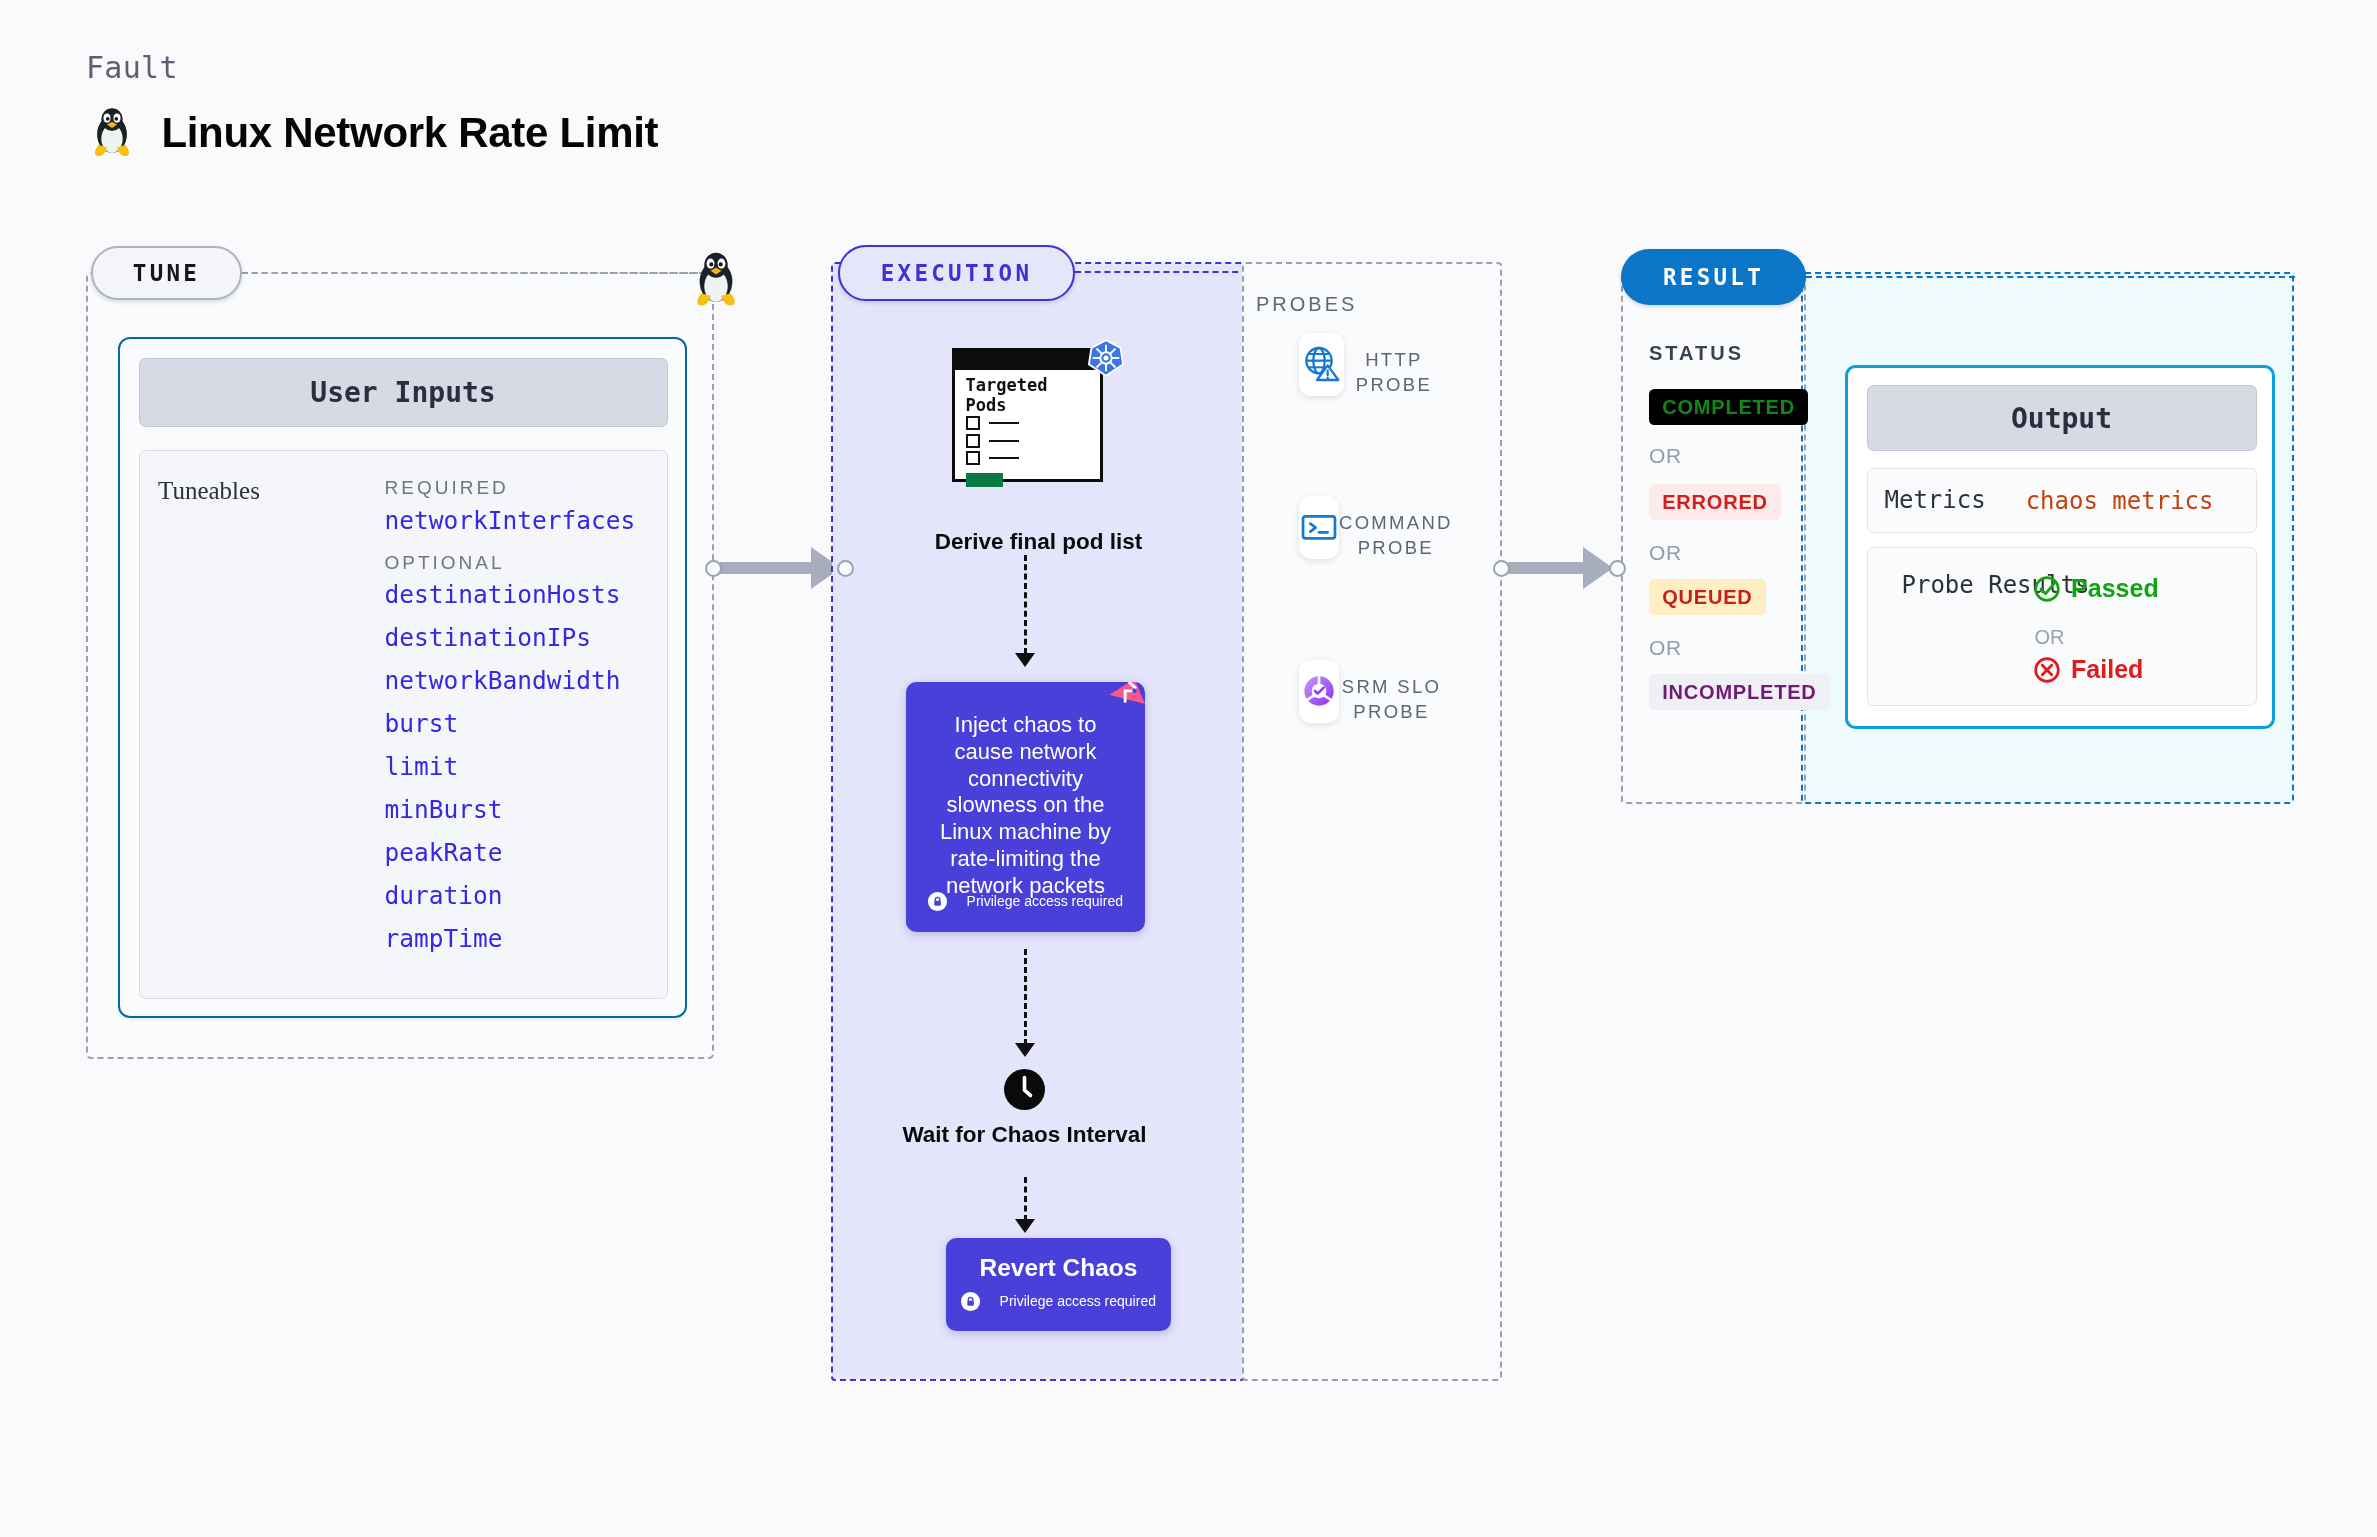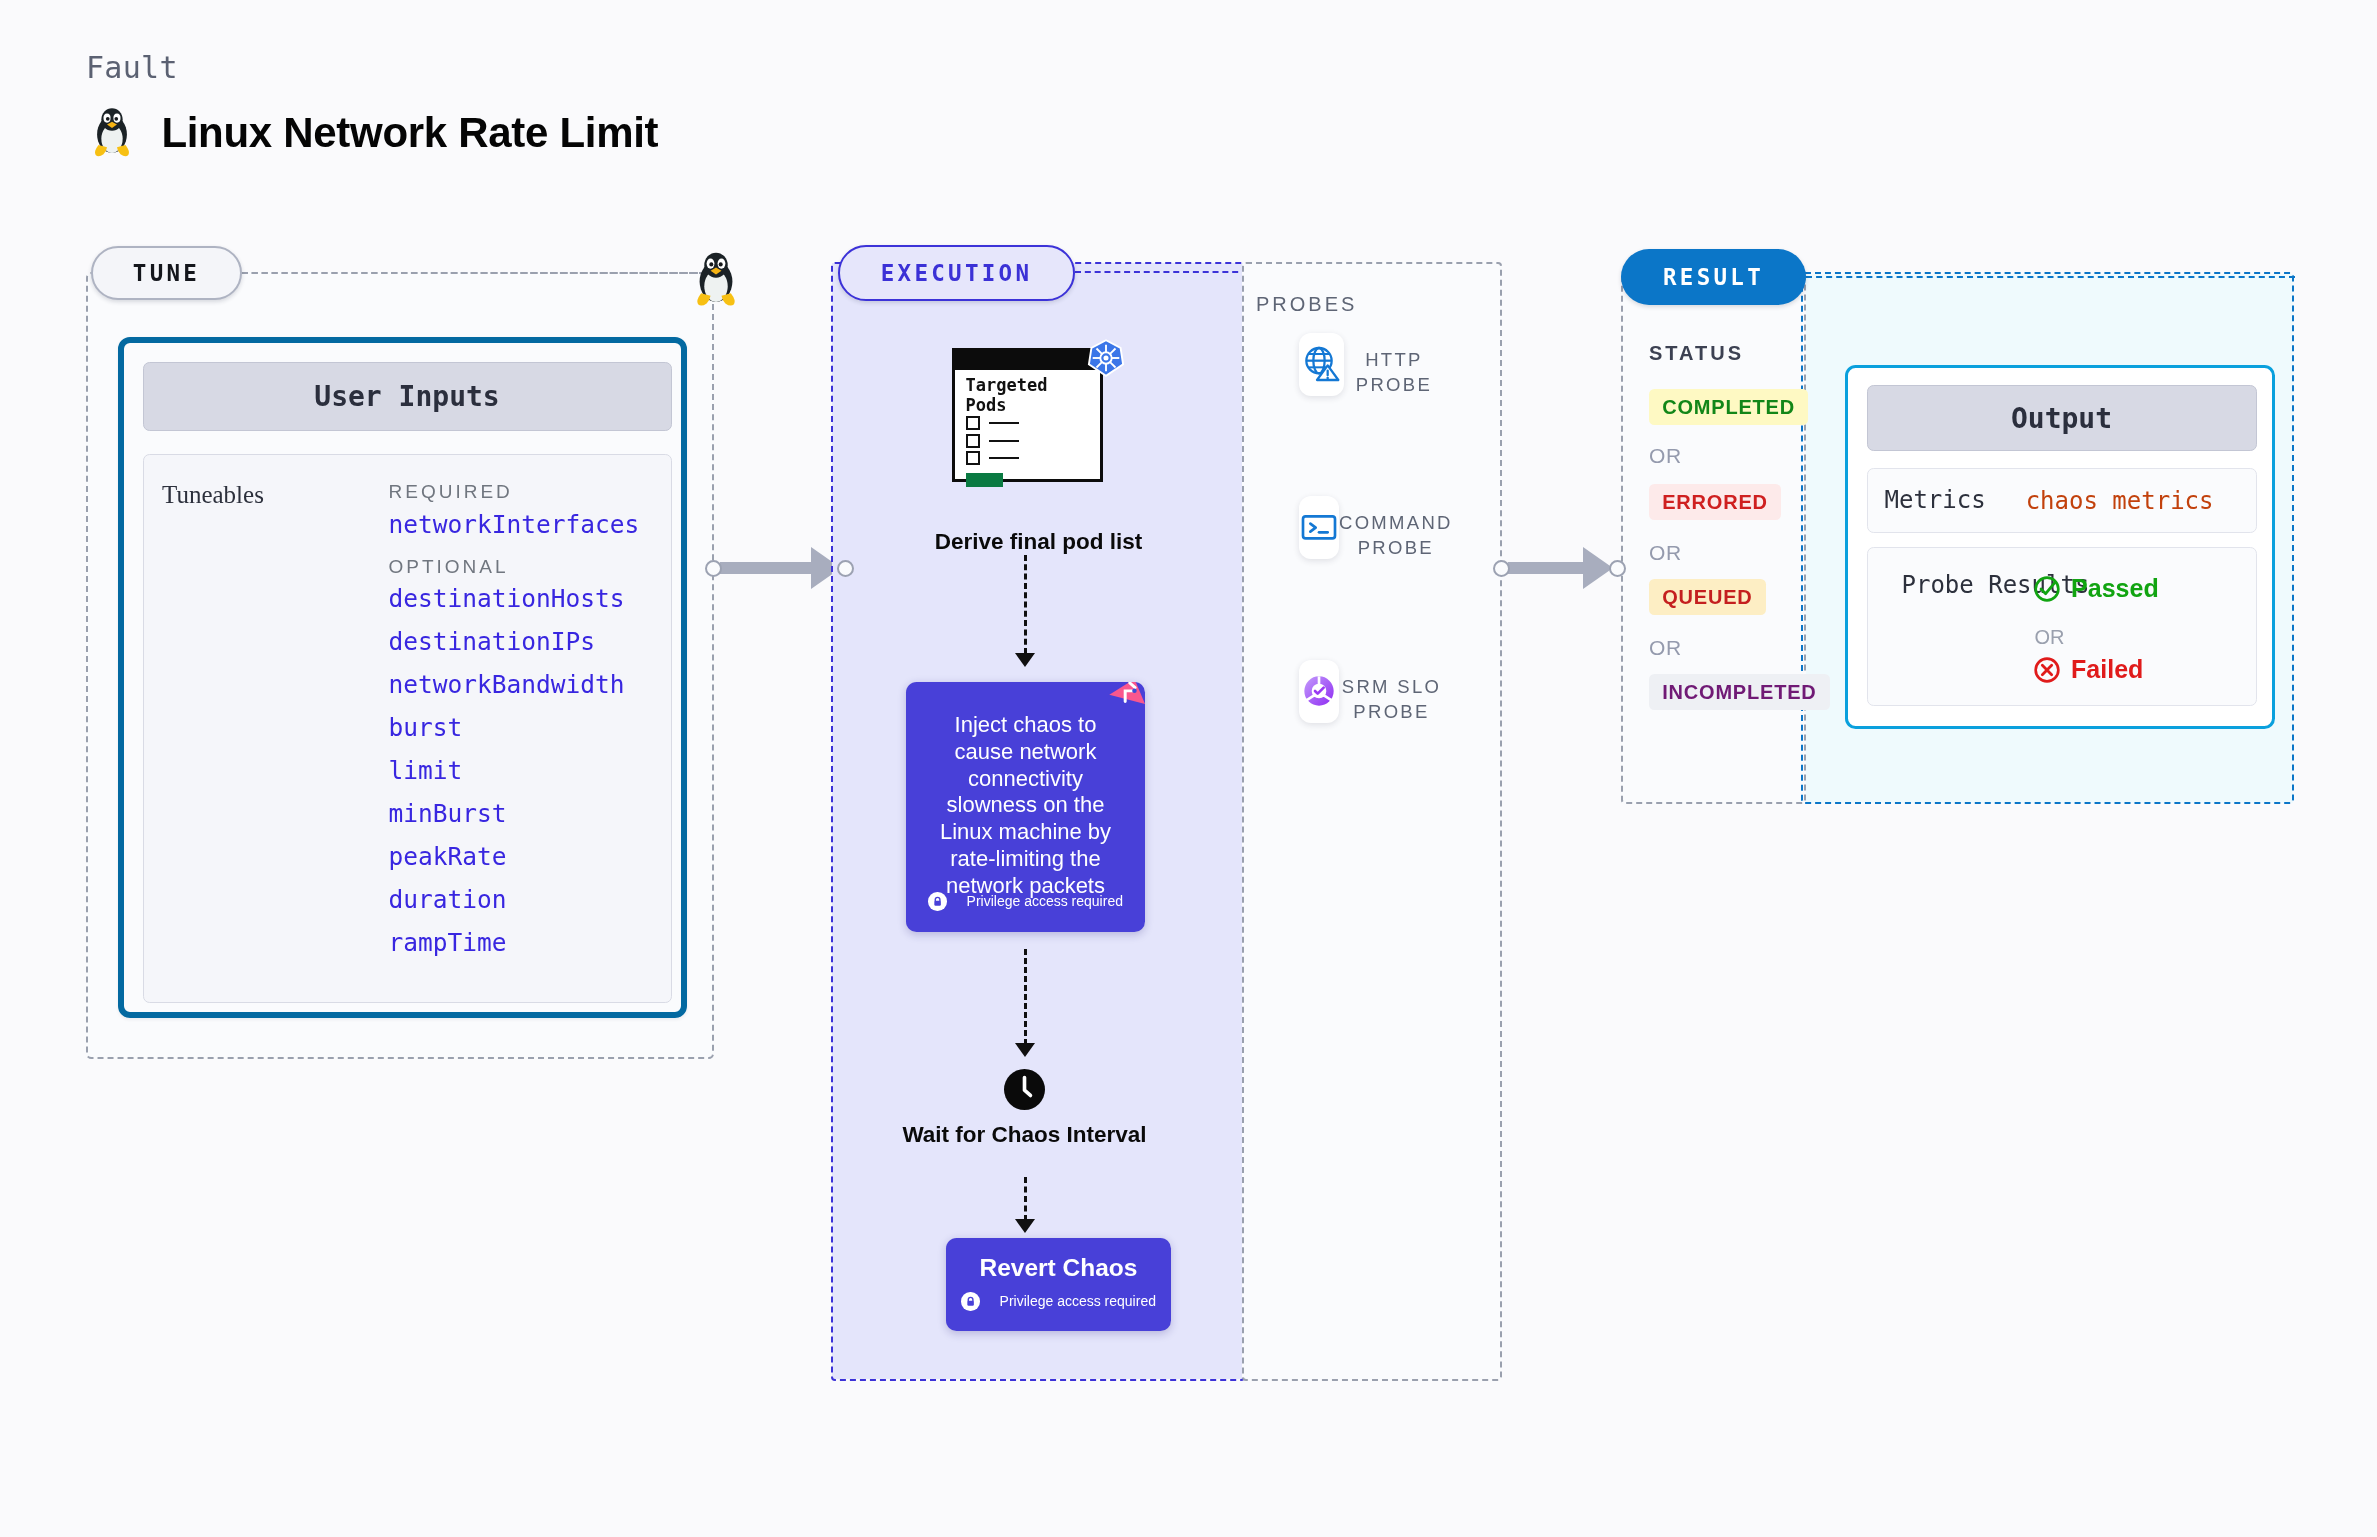--- a/index.html
+++ b/index.html
@@ -45,21 +45,21 @@
     border: 2px solid #aeb3c2;
   }
   #tune-dash-line {
     position: absolute; left: 242px; top: 272px; width: 463px; height: 0;
     border-top: 2px dashed #9aa0ae;
   }
 
   .card-outer {
     position: absolute; left: 118px; top: 337px;
     width: 569px; height: 681px;
-    border: 6px solid #0369a1; border-radius: 12px;
+    border: 2px solid #0369a1; border-radius: 12px;
     background: #fafbfd;
     box-shadow: 0 1.3px 3.3px rgba(20,25,50,.06);
     padding-left: 42px;
   }
   .card-title {
     position: absolute; left: 18.5px; top: 18.5px; width: 529px; height: 69px;
     background: #d7d9e4; border: 1.3px solid #c3c6d4; border-radius: 6.6px;
     display: flex; align-items: center; justify-content: center;
     font-family: "DejaVu Sans Mono", monospace;
     font-size: 28px; font-weight: 700; color: #2b2f3d;
@@ -522,21 +522,21 @@
   </div>
 
   <div id="result-outer-fill"></div>
   <div id="status-dashed"></div>
   <div id="result-outer-dashed"></div>
   <div id="result-dash-line"></div>
   <div class="zone-badge" id="result-badge">RESULT</div>
 
   <div id="status-label">STATUS</div>
 
-  <div class="status-chip" style="top:389px; background:#fef9c3; color:#128618;text-align:right;">COMPLETED</div>
+  <div class="status-chip" style="top:389px; background:#000000; color:#128618;text-align:right;">COMPLETED</div>
   <div class="status-or" style="top:444px;">OR</div>
   <div class="status-chip" style="top:484px; background:#fdeaea; color:#cf2020;">ERRORED</div>
   <div class="status-or" style="top:541px;">OR</div>
   <div class="status-chip" style="top:579px; background:#fdeec4; color:#c41f1f;">QUEUED</div>
   <div class="status-or" style="top:636px;">OR</div>
   <div class="status-chip" style="top:674px; background:#eef0f4; color:#701a75;">INCOMPLETED</div>
 
   <div id="output-card">
     <div id="output-title">Output</div>
     <div id="metrics-box">

